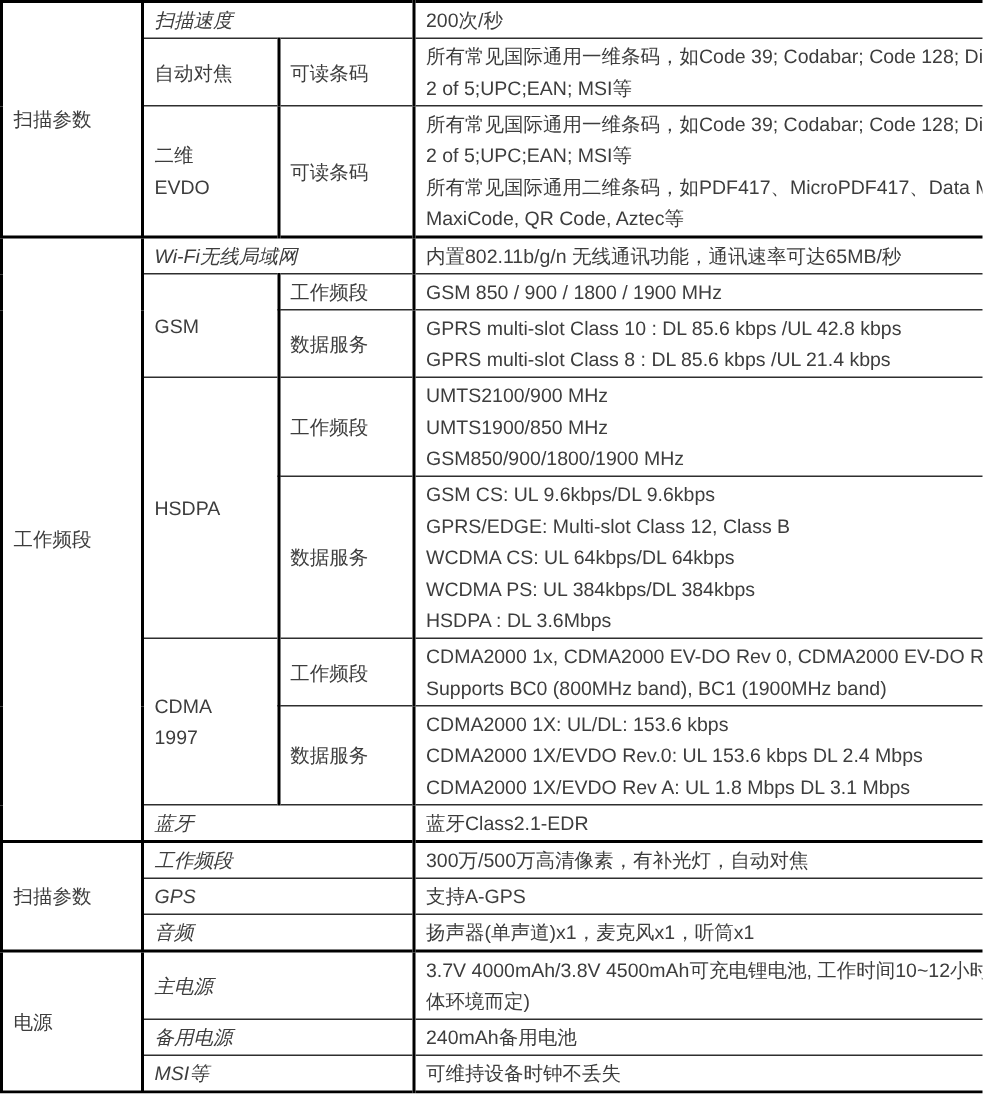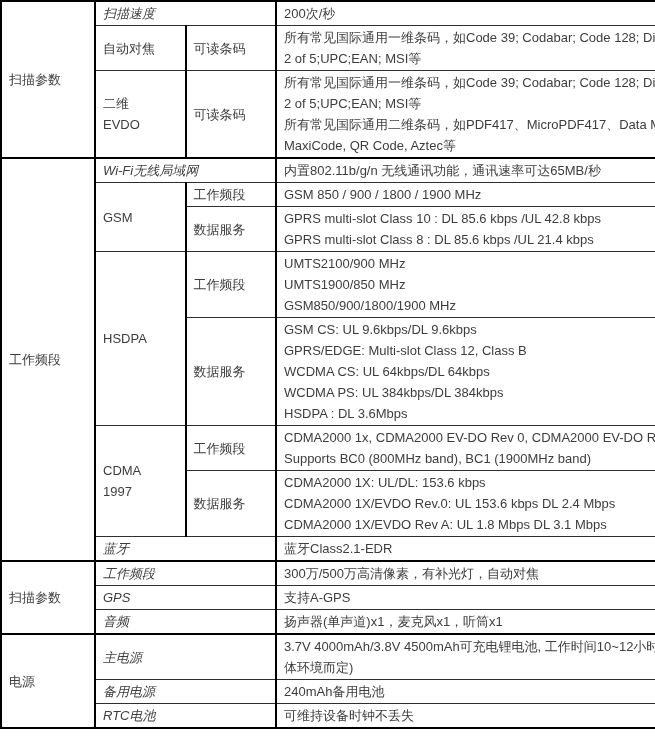--- a/index.html
+++ b/index.html
@@ -128,18 +128,18 @@
     <tr class="section-start">
       <td class="c1" rowspan="3">电源</td>
       <td class="c23" colspan="2">主电源</td>
       <td class="c4">3.7V 4000mAh/3.8V 4500mAh可充电锂电池, 工作时间10~12小时(视具体环境而定)</td>
     </tr>
     <tr>
       <td class="c23" colspan="2">备用电源</td>
       <td class="c4">240mAh备用电池</td>
     </tr>
     <tr>
-      <td class="c23" colspan="2">RTC电池</td>
+      <td class="c23" colspan="2">MSI等</td>
       <td class="c4">可维持设备时钟不丢失</td>
     </tr>
   </tbody>
     </table>
 </div>
 
 </body></html>

